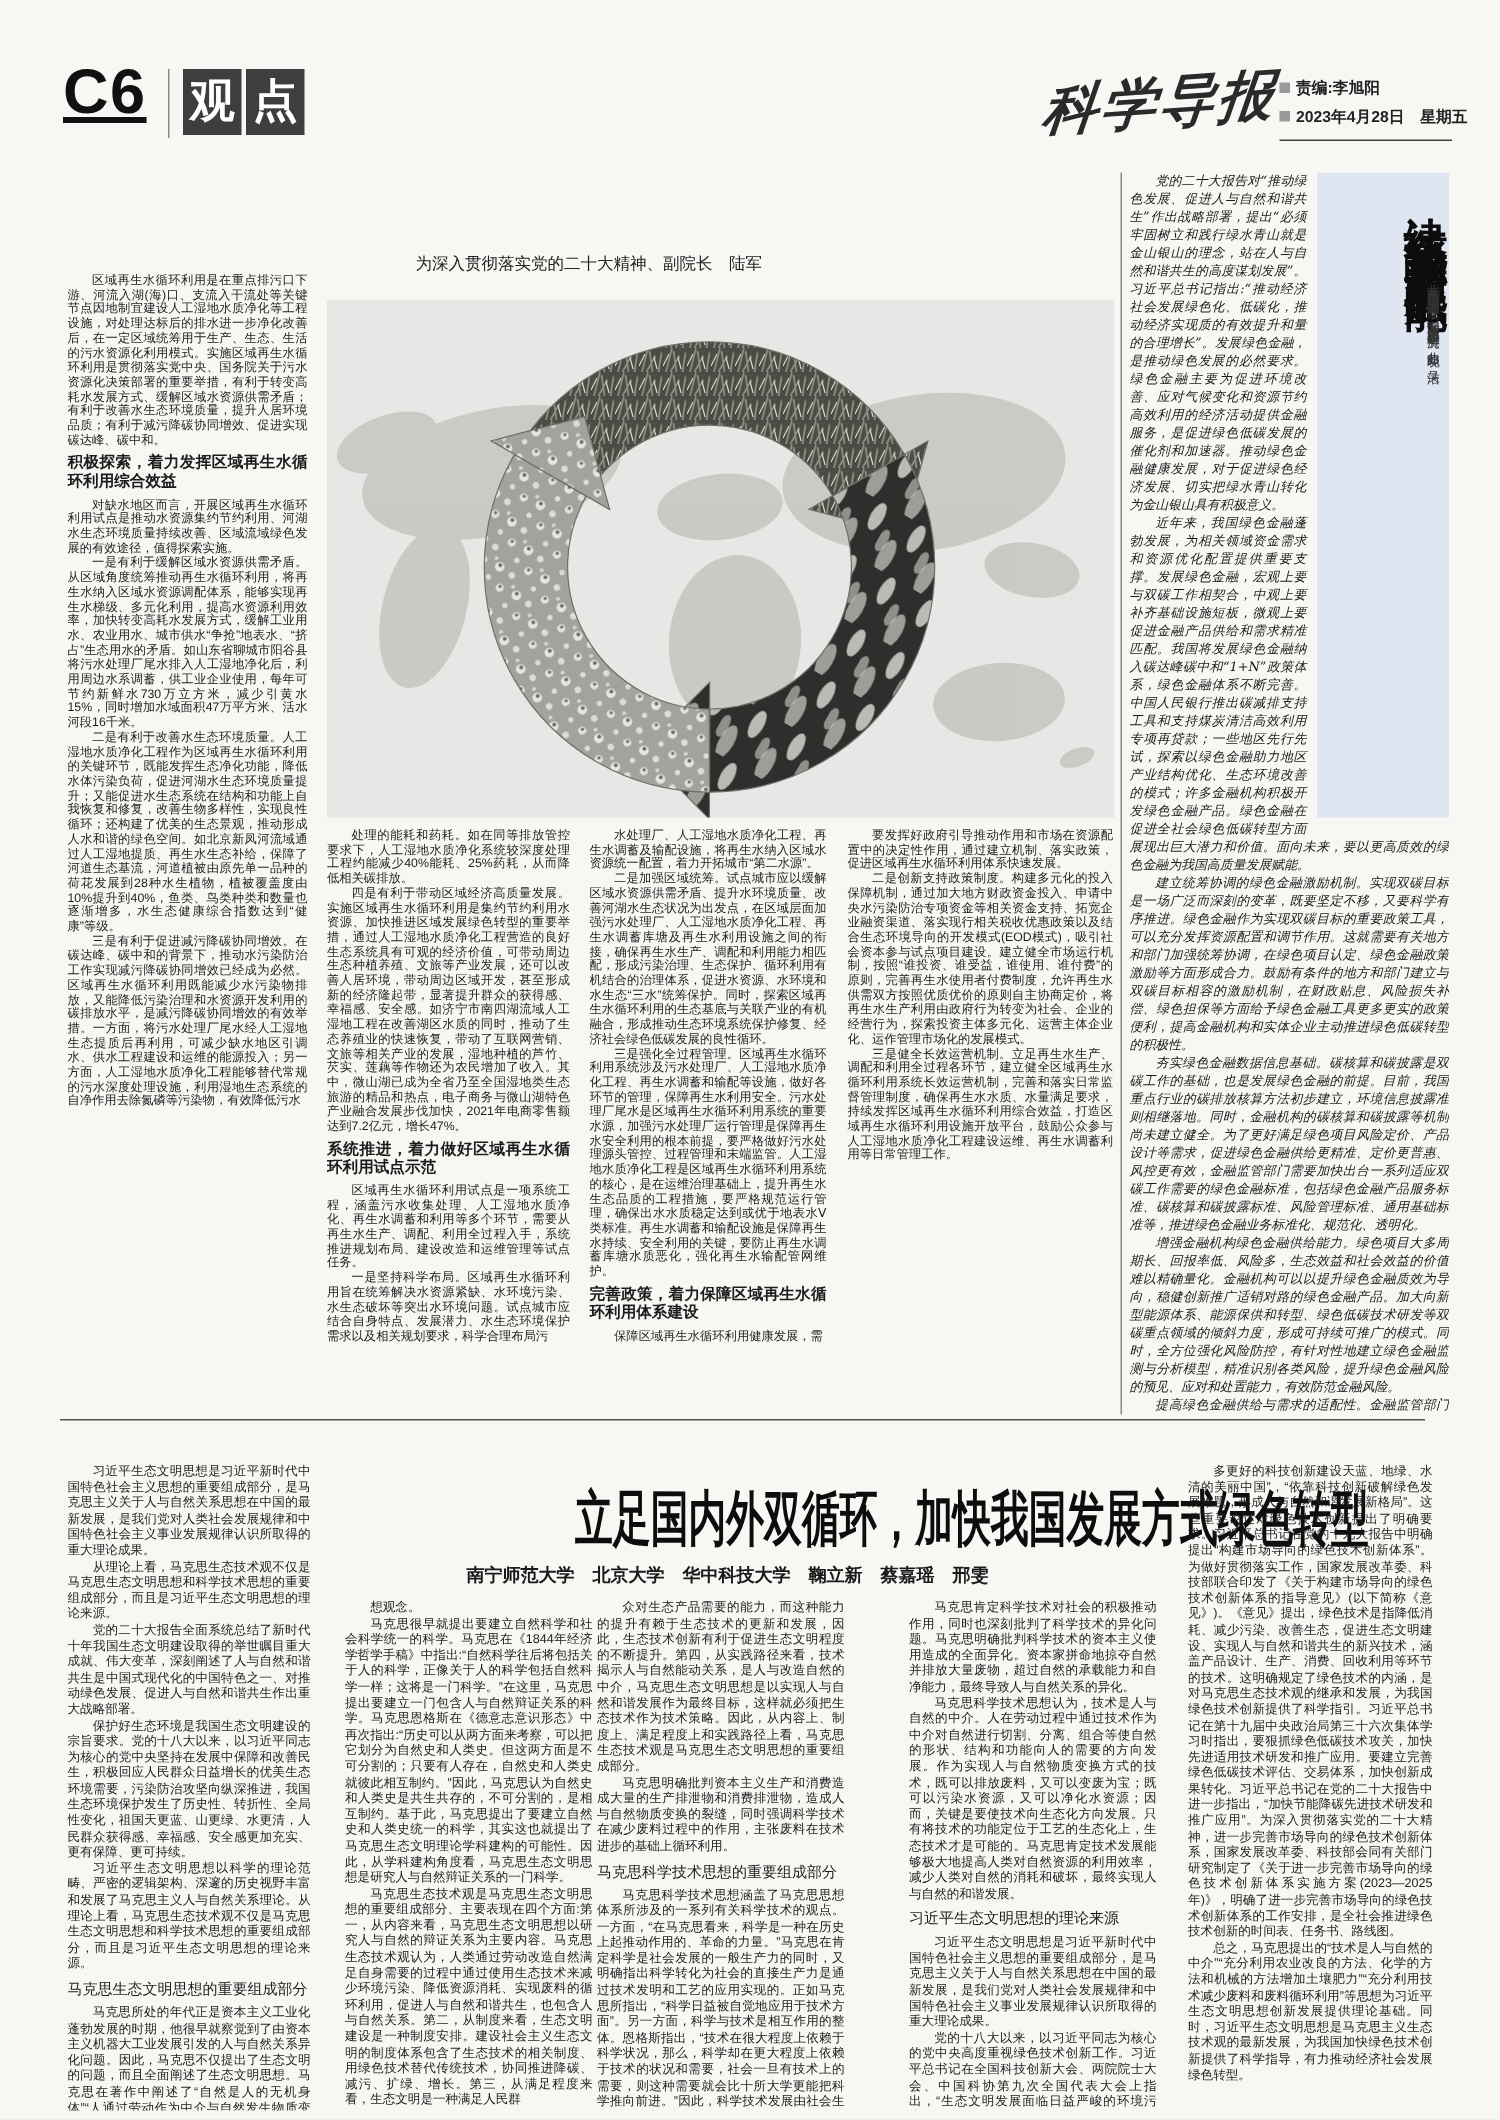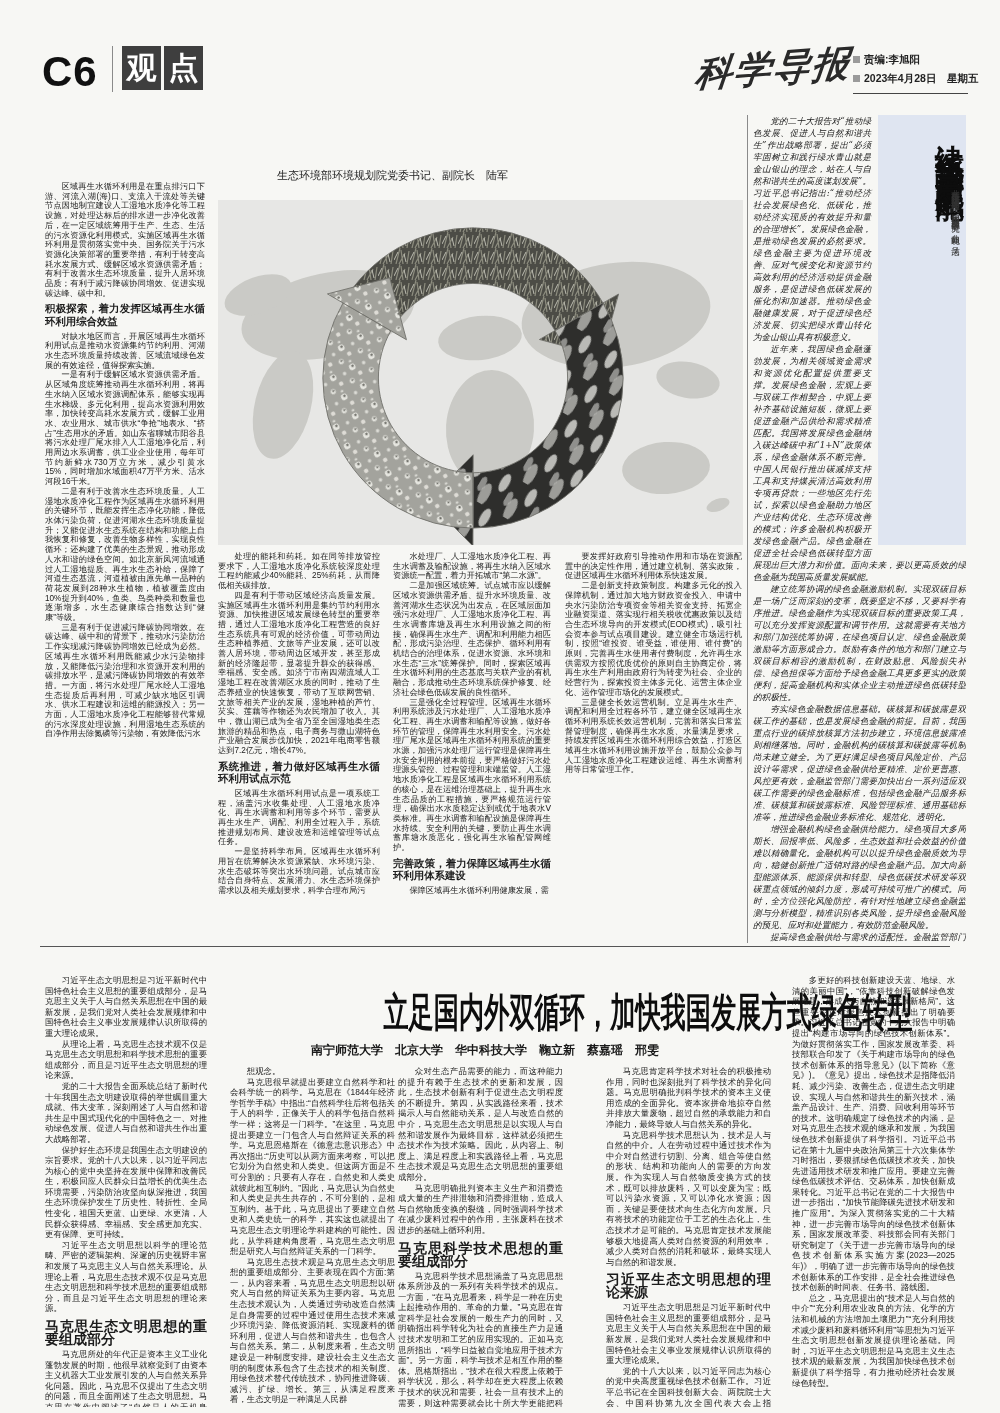--- a/index.html
+++ b/index.html
@@ -20,21 +20,21 @@
   
   .bigtitle{white-space:nowrap;font-weight:700;font-size:42px;color:#0d0d0d;
             transform:scaleX(0.75);transform-origin:50% 50%;display:inline-block;letter-spacing:0px;}
   .titlewrap{text-align:center;}
   .byline{font-size:11px;color:#222;text-align:center;}
   .col{font-size:8.2px;line-height:9.7px;text-align:justify;overflow:hidden;}
   .col .para{text-indent:2em;}
   .col .subhead{font-weight:700;font-size:10.4px;line-height:12.6px;margin:5px 0 3px;text-indent:0;}
   .bcol{font-size:8.4px;line-height:10.6px;text-align:justify;overflow:hidden;}
   .bcol .para{text-indent:2em;}
-  .bcol .subhead{font-weight:700;font-size:14px;line-height:13px;margin:6px 0 3px;}
+  .bcol .subhead{font-weight:400;font-size:10px;line-height:13px;margin:6px 0 3px;}
   
   .side{font-family:"DejaVu Serif",serif;font-style:italic;font-size:8.6px;line-height:12px;
         text-align:justify;color:#191919;overflow:hidden;}
   .side .para{text-indent:2em;}
   .panel{float:right;width:88px;height:430px;margin:0 0 8px 7px;background:#dfe5f1;
          writing-mode:vertical-rl;font-style:normal;display:flex;}
   .vtitle{font-family:"Liberation Sans",sans-serif;font-weight:700;font-size:29px;line-height:1;
           color:#0d0d0d;letter-spacing:4px;padding:6px 2px 0 0;white-space:nowrap;}
   .vby{font-family:"Liberation Sans",sans-serif;font-size:8.5px;color:#333;letter-spacing:1px;
        padding-top:10px;margin-right:4px;white-space:nowrap;}
@@ -42,34 +42,34 @@
   .btitle{white-space:nowrap;font-weight:700;font-size:40px;color:#0d0d0d;
           transform:scaleX(0.63);transform-origin:50% 50%;display:inline-block;}
   .bbyline{font-size:12px;font-weight:700;text-align:center;color:#1a1a1a;}
   .photo{background:#e7e7e5;}
 </style>
 </head>
 <body>
 
 <div class="page">
 
-  <div class="abs pageno" style="left:42px;top:48px;">C6</div>
+  <div class="abs pageno" style="left:42px;top:37px;text-decoration:underline;">C6</div>
   <div class="abs vline" style="left:112px;top:46px;height:46px;"></div>
   <div class="abs secbox" style="left:122px;top:46px;">
     <span>观</span>
     <span>点</span>
   </div>
   <div class="abs masthead" style="left:695px;top:44px;">科学导报</div>
   <div class="abs hinfo" style="left:853px;top:50px;">
     <div><span class="sq"></span><span>责编:李旭阳</span></div>
     <div><span class="sq"></span><span>2023年4月28日</span>　<span>星期五</span></div>
   </div>
   <div class="abs hrule" style="left:853px;top:93px;width:115px;"></div>
 
-  <div class="abs byline" style="left:40px;top:168px;width:705px;">生态环境部环境规划院党委书记、副院长　陆军</div>
+  <div class="abs byline" style="left:40px;top:168px;width:705px;">为深入贯彻落实党的二十大精神、副院长　陆军</div>
 
   <div class="abs photo" style="left:218px;top:200px;width:525px;height:345px;">
     <svg width="525" height="345" viewBox="0 0 525 345">
       <defs>
         <pattern id="pat-plant" width="16" height="16" patternUnits="userSpaceOnUse">
           <rect width="16" height="16" fill="#4c4c46"></rect>
           <path d="M2,16 L6,0 M9,16 L7,2 M13,16 L15,3 M5,16 L11,5" stroke="#8d8d7f" stroke-width="1.2" fill="none"></path>
           <path d="M0,12 L4,4 M12,14 L10,6" stroke="#d8d8cc" stroke-width="0.8" fill="none"></path>
         </pattern>
         <pattern id="pat-drop" width="22" height="22" patternUnits="userSpaceOnUse">

